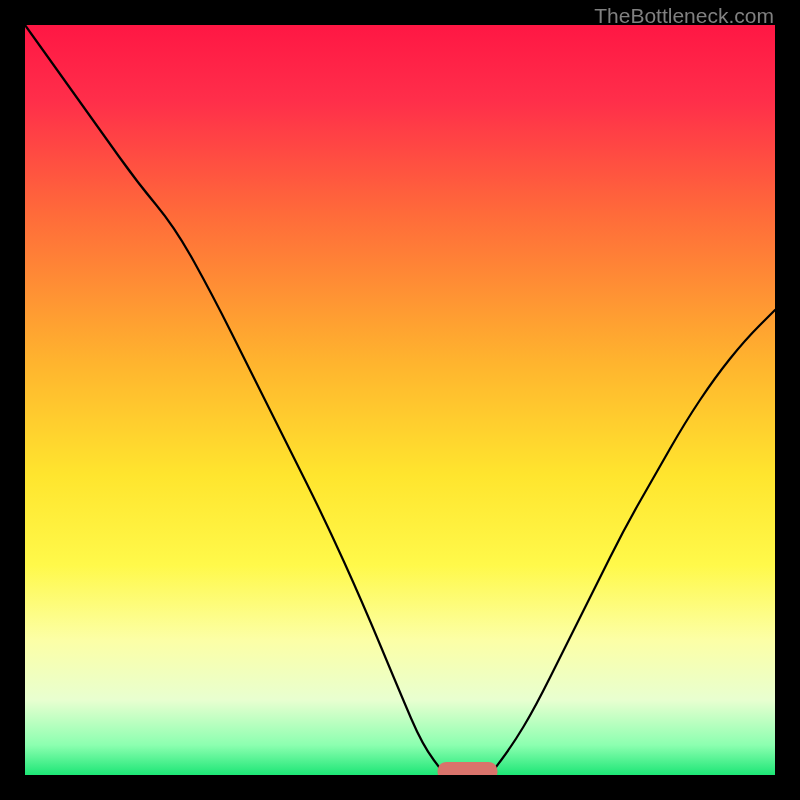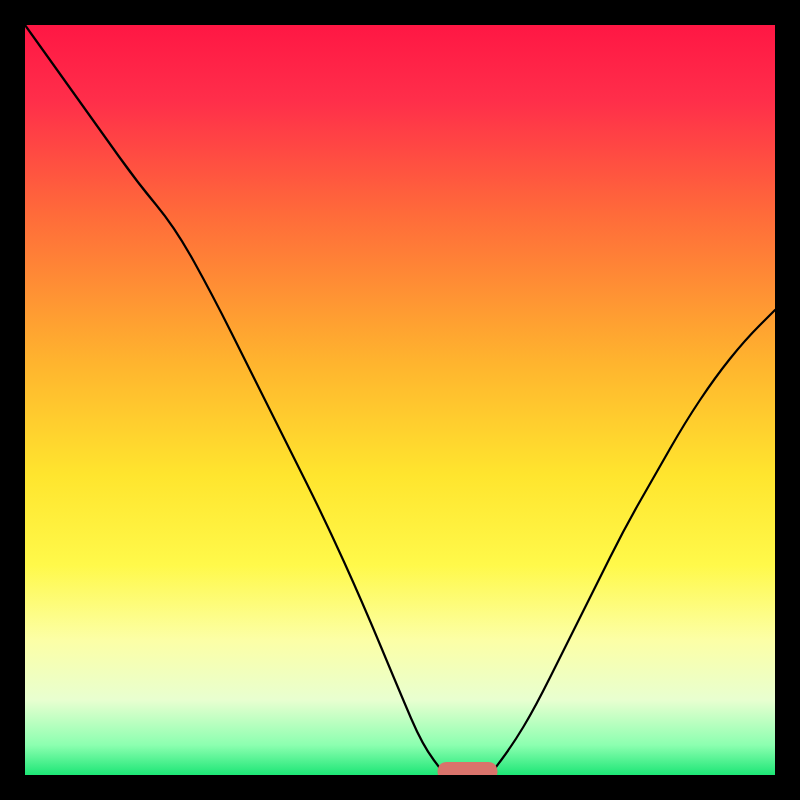--- a/index.html
+++ b/index.html
@@ -39,20 +39,21 @@
     left: 0; top: 0;
     width: 100%;
     height: 100%;
     z-index: 2;
   }
 </style>
 </head>
 <body>
 
 <div class="container">
+  <div class="watermark">TheBottleneck.com</div>
   <div class="plot-area">
     <svg class="gradient-bg" viewBox="0 0 100 100" preserveAspectRatio="none">
       <defs>
         <linearGradient id="bg-grad" x1="0" y1="0" x2="0" y2="1">
             <stop offset="0%" stop-color="#ff1744"></stop>
             <stop offset="10%" stop-color="#ff2e4a"></stop>
             <stop offset="25%" stop-color="#ff6a3a"></stop>
             <stop offset="45%" stop-color="#ffb42e"></stop>
             <stop offset="60%" stop-color="#ffe52e"></stop>
             <stop offset="72%" stop-color="#fff94a"></stop>

